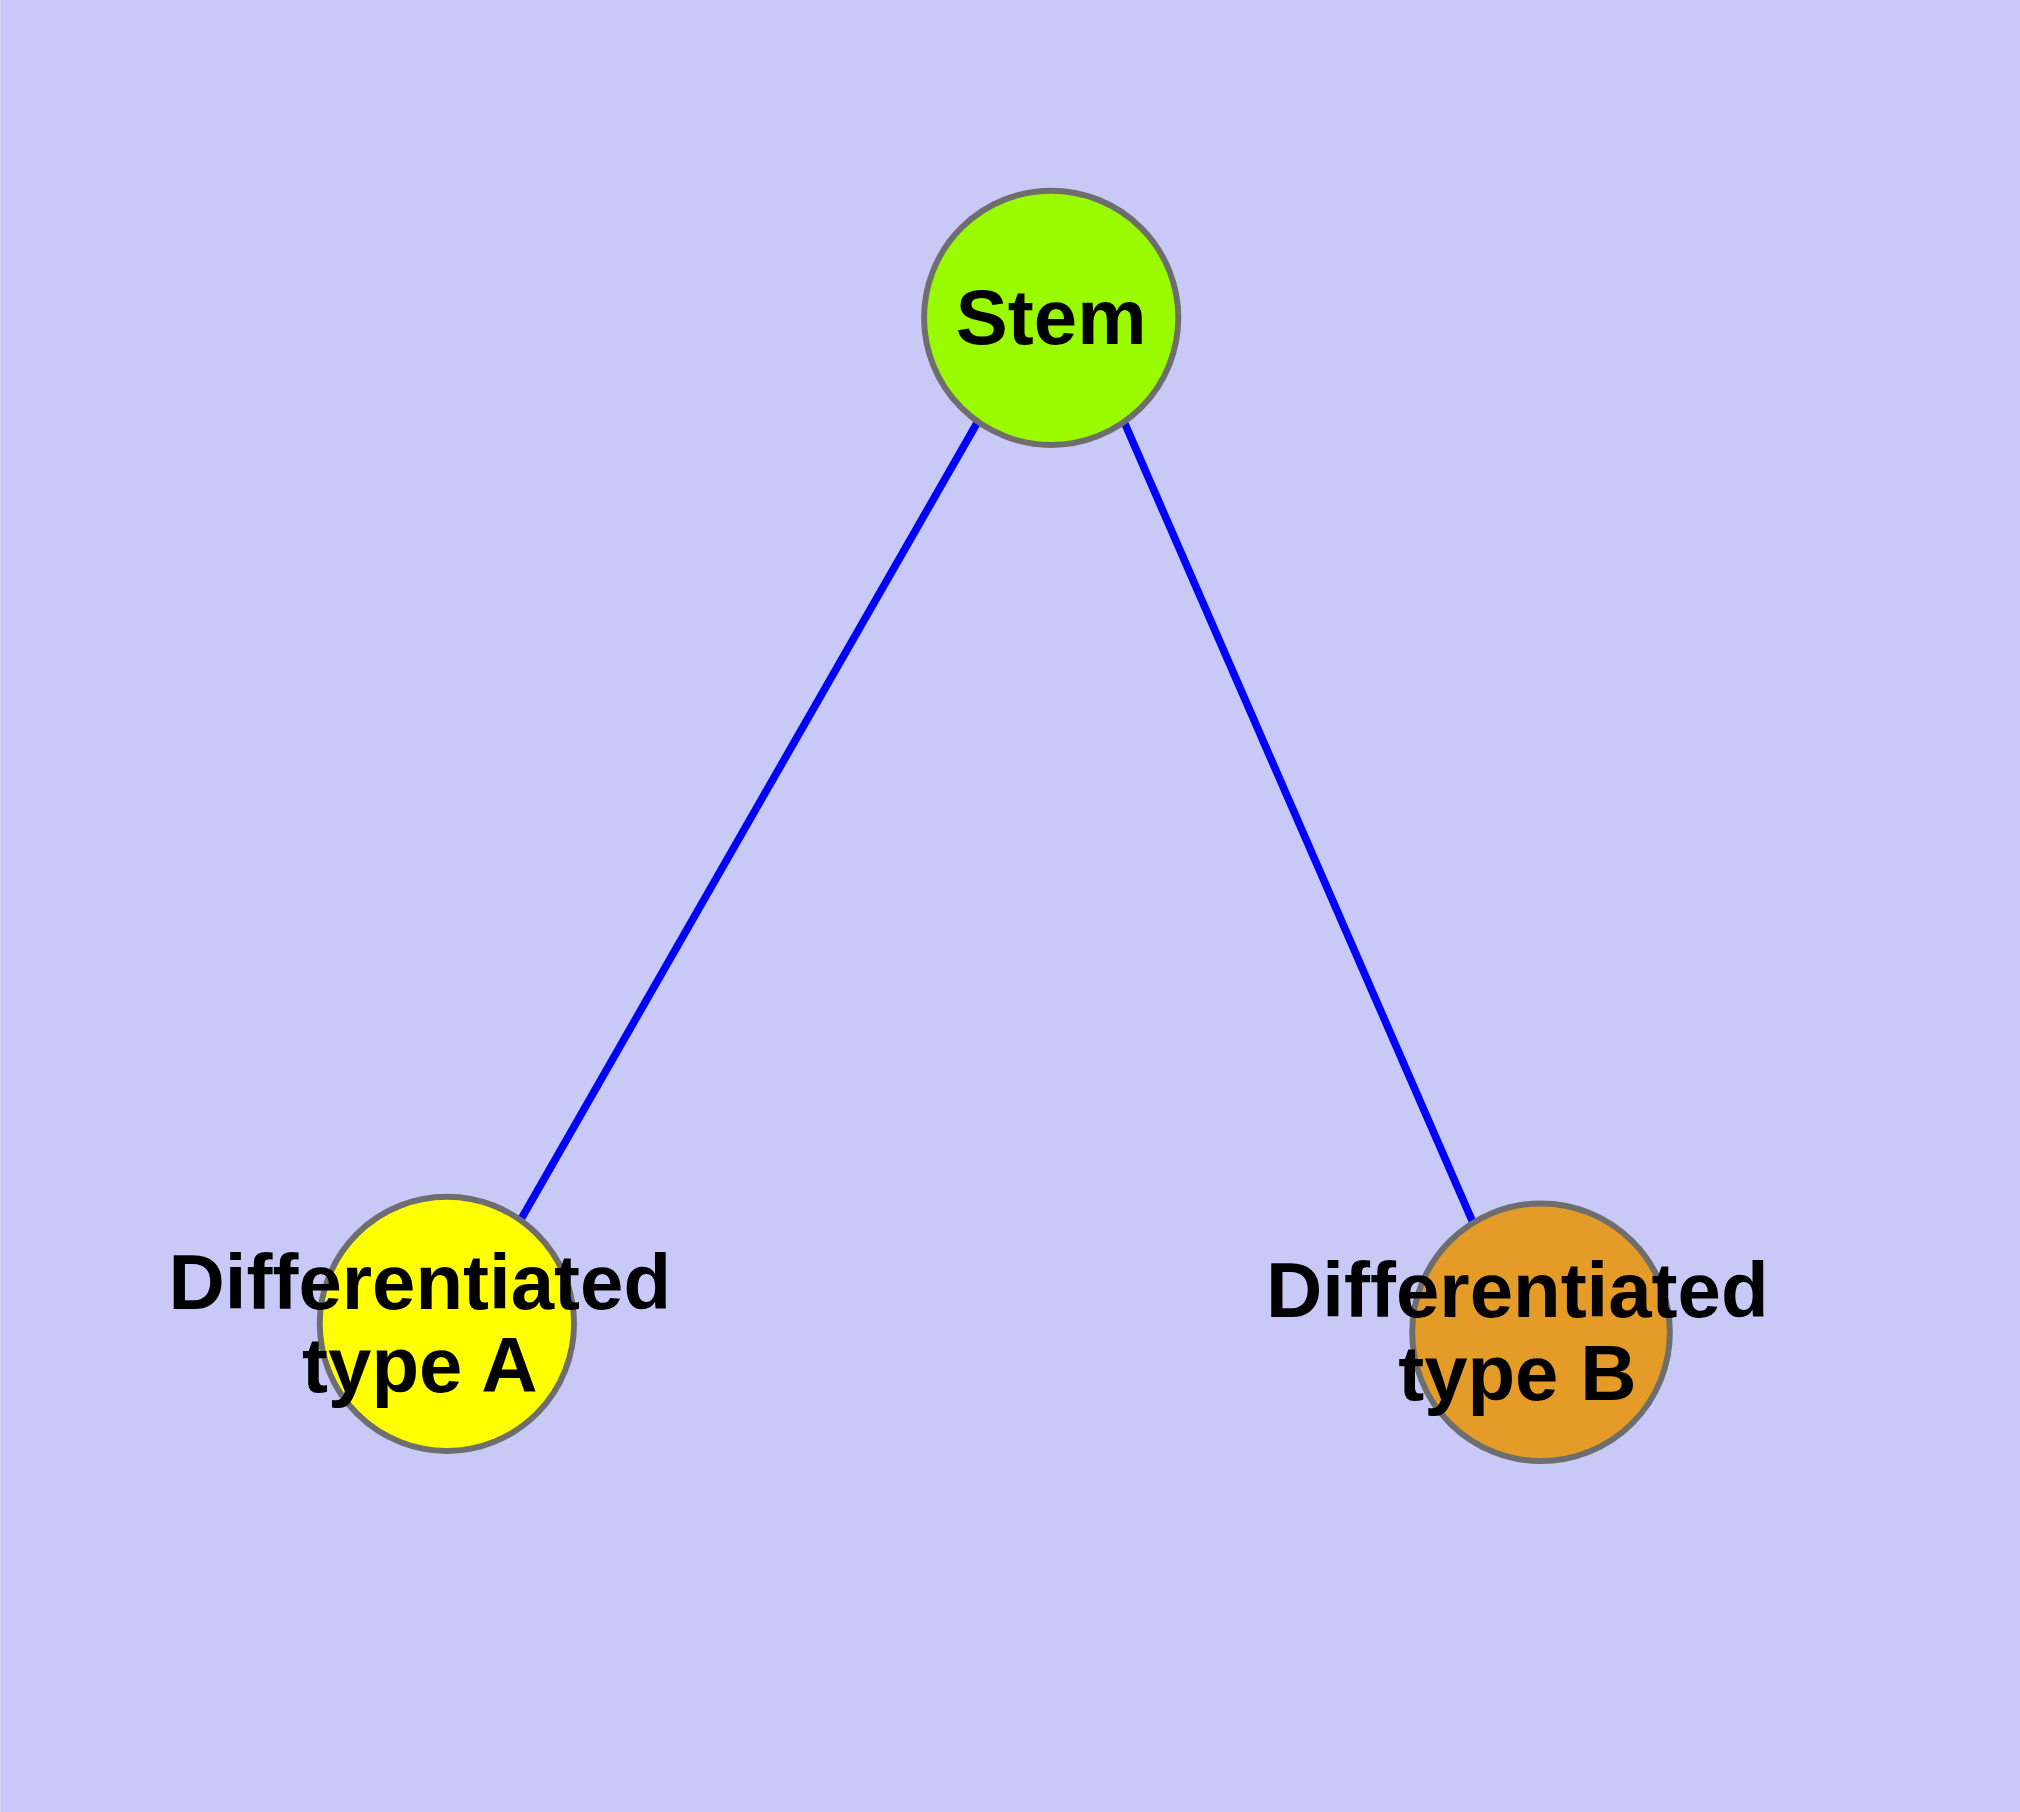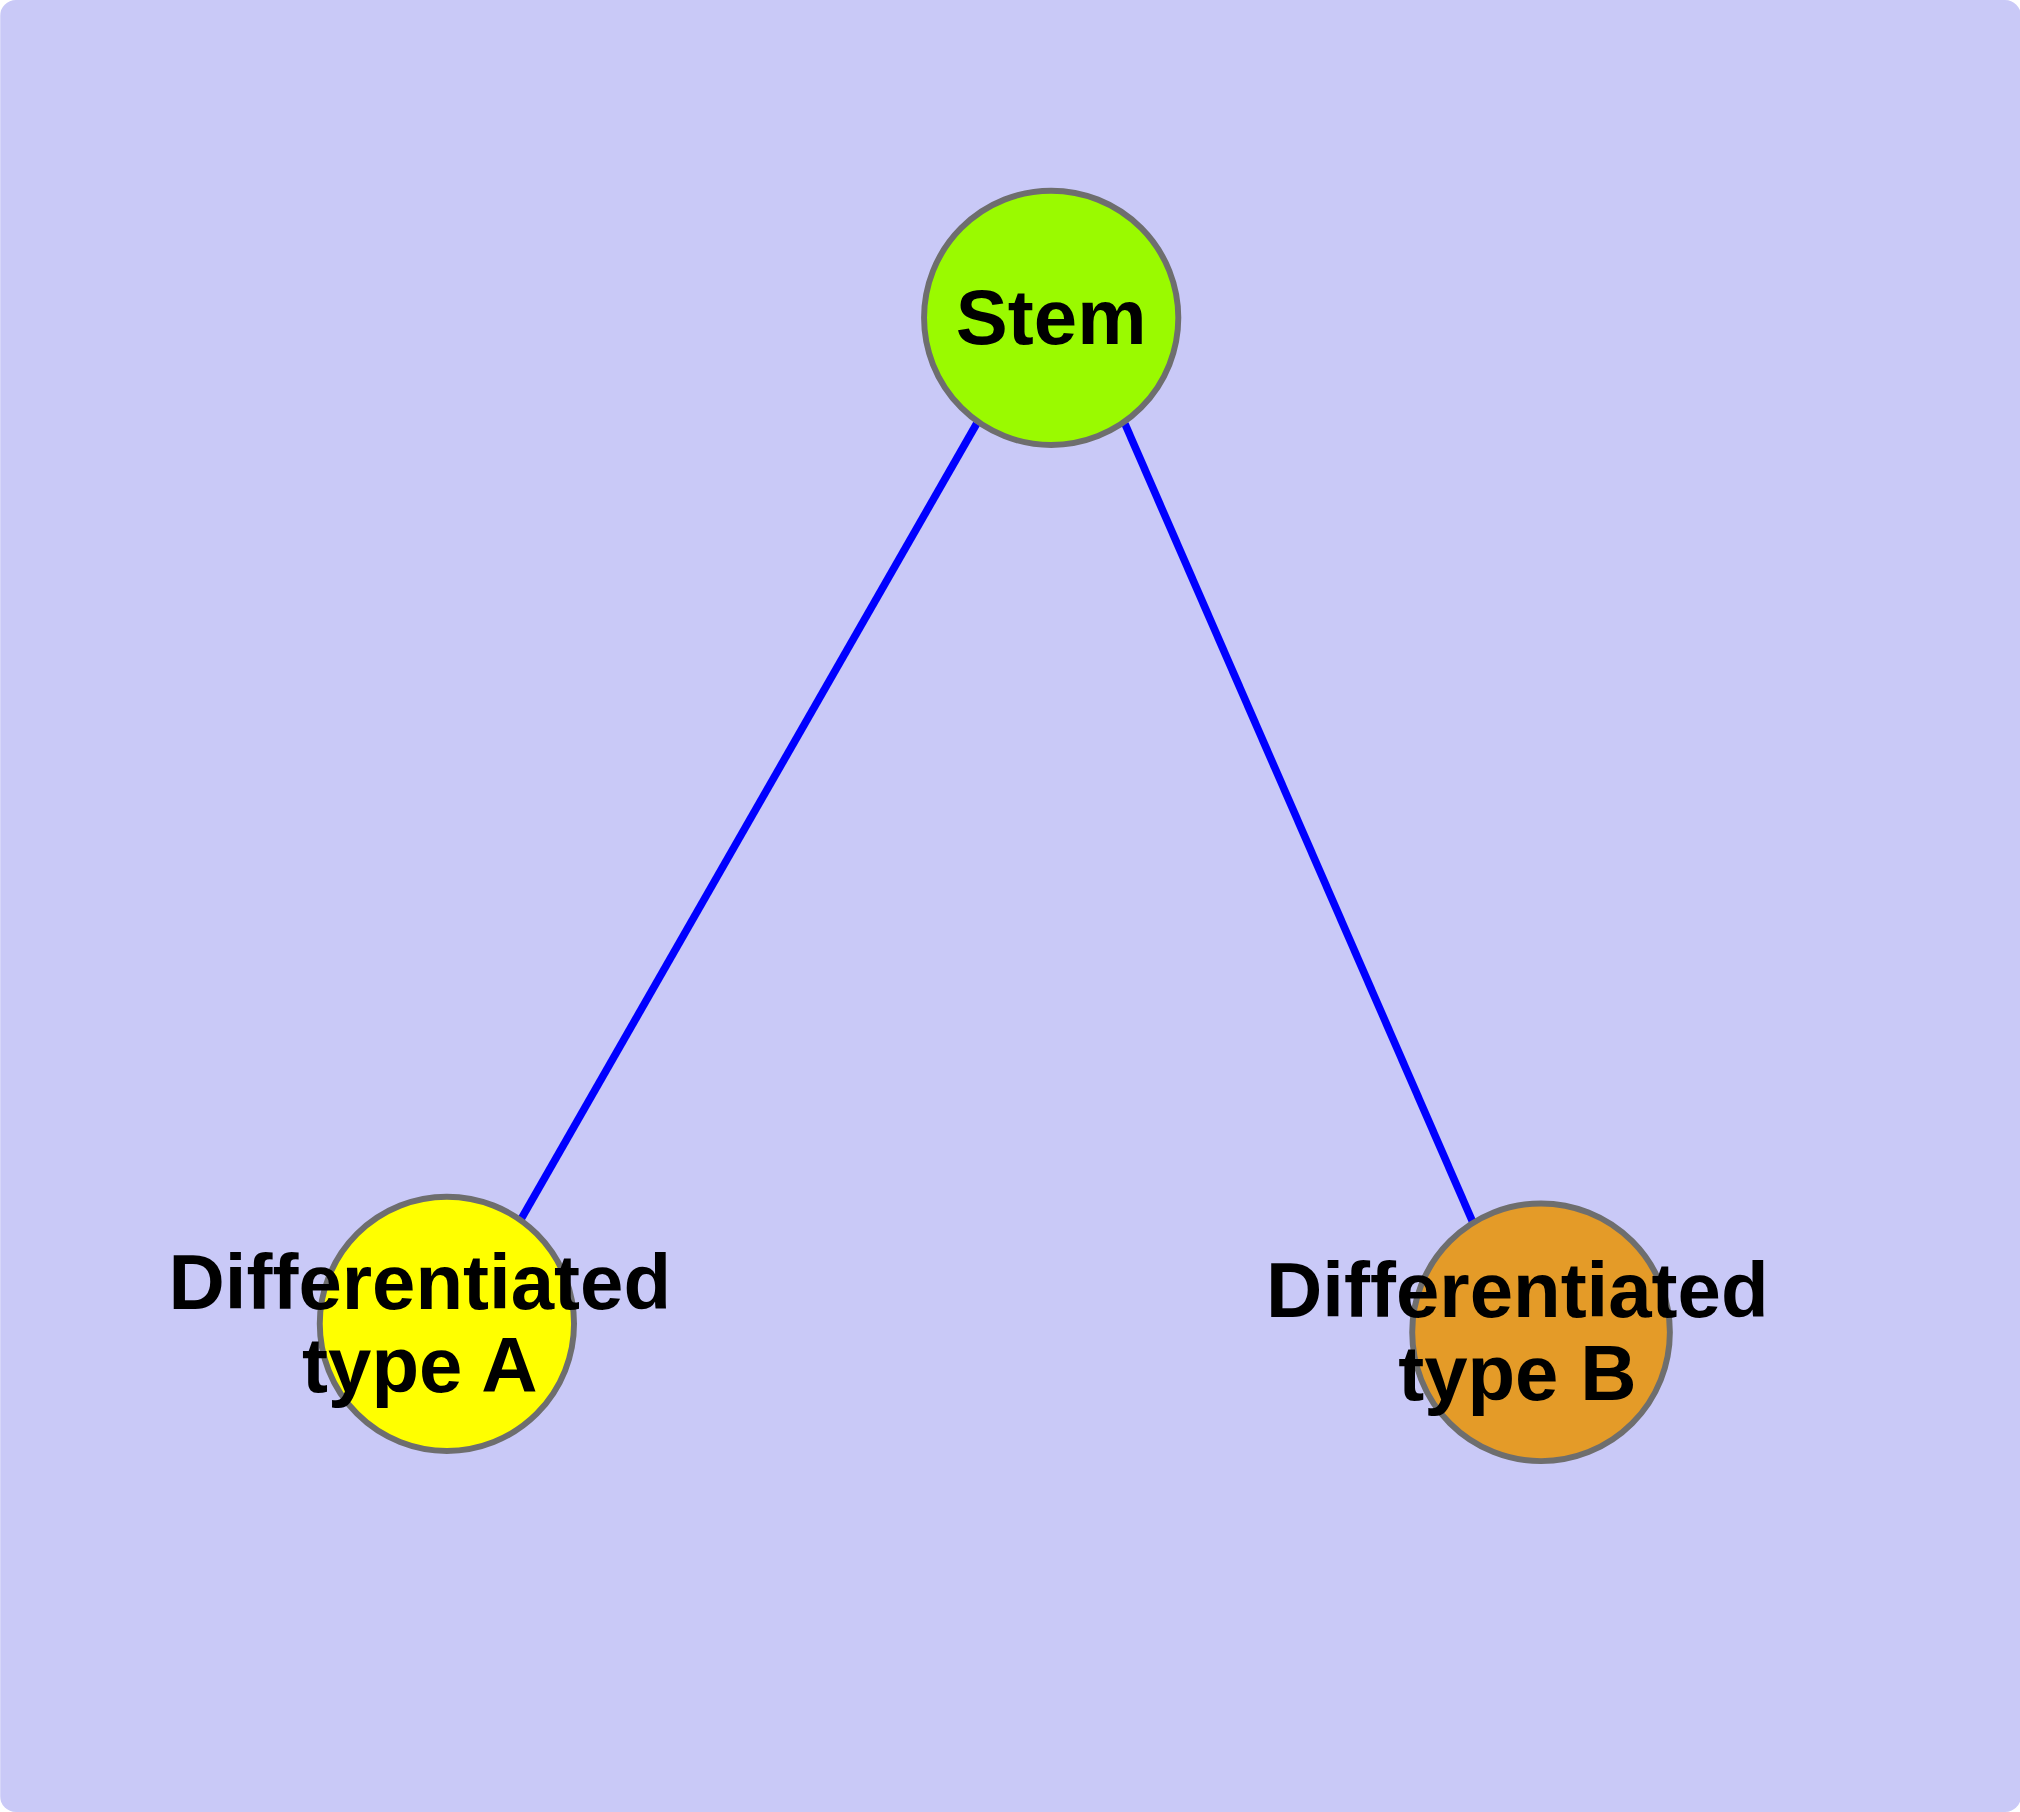--- a/index.html
+++ b/index.html
@@ -6,21 +6,20 @@
     margin: 0;
     padding: 0;
     background: #ffffff;
   }
   #canvas {
     position: relative;
     width: 2021px;
     height: 1812px;
     overflow: hidden;
     font-family: "Liberation Sans", sans-serif;
-    border-radius: 16px;
   }
   #graph-svg {
     display: block;
     width: 2021px;
     height: 1812px;
   }
   .node-label {
     font-family: "Liberation Sans", sans-serif;
     font-weight: bold;
     fill: #000000;

